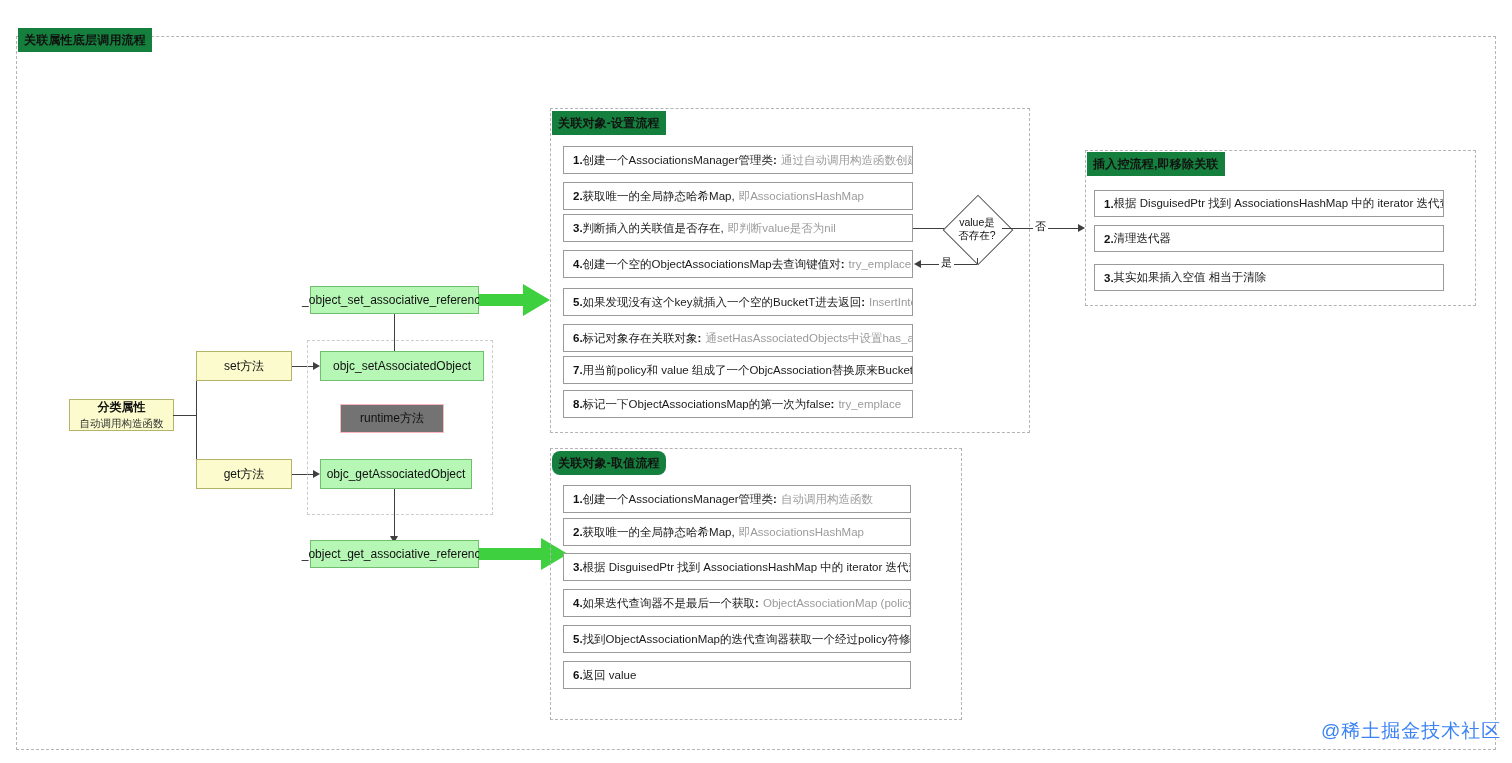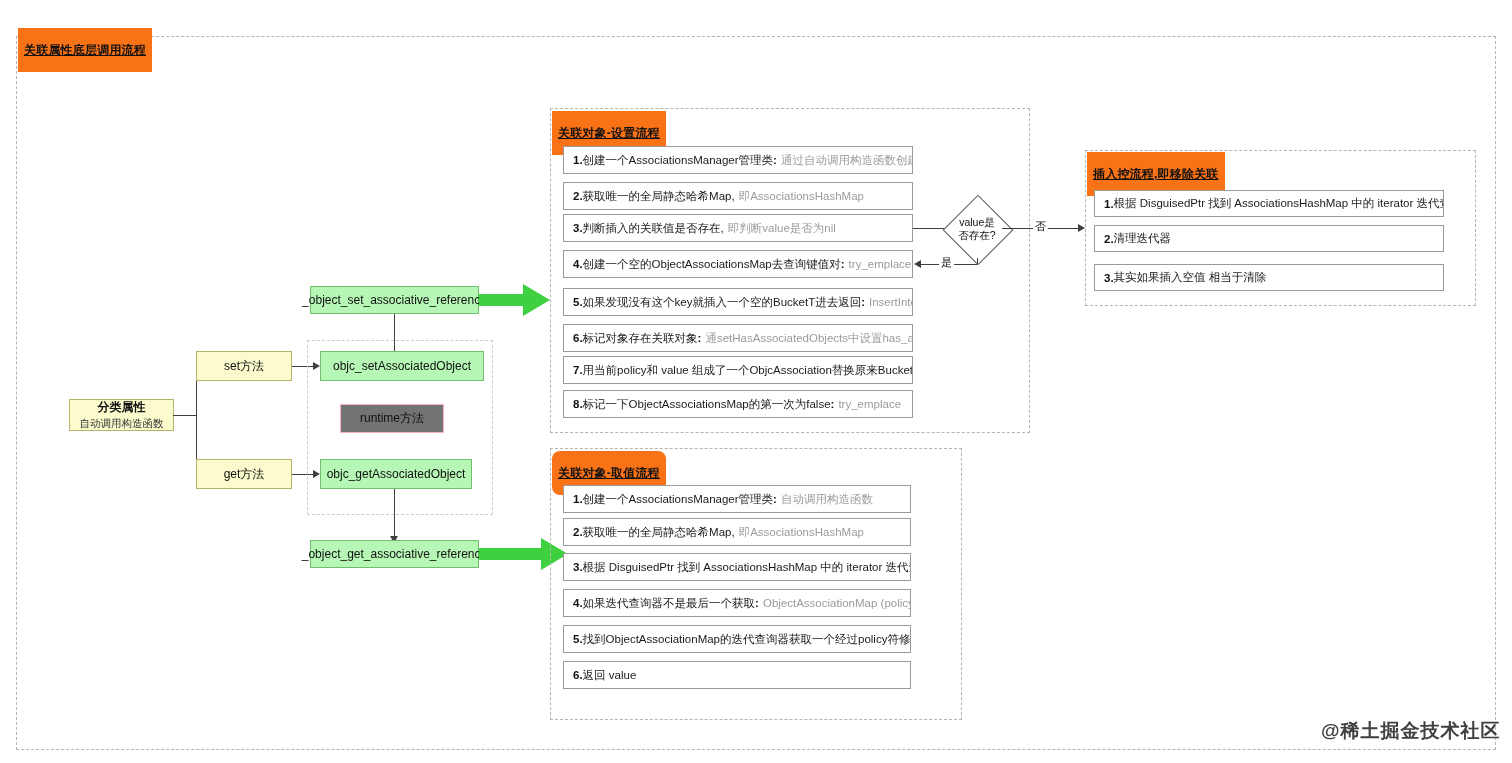--- a/index.html
+++ b/index.html
@@ -19,30 +19,29 @@
     position:absolute;
     border:1px dashed #b4b4b4;
     box-sizing:border-box;
     background:transparent;
   }
   .dashed-box.light{border-color:#cccccc;}
 
   
   .section-title{
     position:absolute;
-    background:#f97316;
+    background:#15803d;
     color:#111111;
     font-size:12px;
     font-weight:bold;
     line-height:20px;
-    padding:12px 6px;
+    padding:2px 6px;
     white-space:nowrap;
     box-sizing:border-box;
     letter-spacing:.2px;
-    text-decoration:underline;
   }
 
   
   .step{
     position:absolute;
     border:1px solid #9a9a9a;
     background:#ffffff;
     box-sizing:border-box;
     display:flex;
     align-items:center;
@@ -125,25 +124,24 @@
   .edge-label{
     position:absolute;
     font-size:11px;color:#111;
     background:#ffffff;
     padding:0 2px;
     white-space:nowrap;
   }
   .big-arrow{position:absolute;}
   .watermark{
     position:absolute;
-    color:#404040;
+    color:#3b82f6;
     font-size:19px;
     white-space:nowrap;
     letter-spacing:1px;
-    font-weight:bold;
   }
 </style>
 </head>
 <body>
 
 <div id="canvas">
 
   <div class="dashed-box" style="left:16px;top:36px;width:1480px;height:714px;"></div>
 
   <div class="section-title" style="left:18px;top:28px;">关联属性底层调用流程</div>

